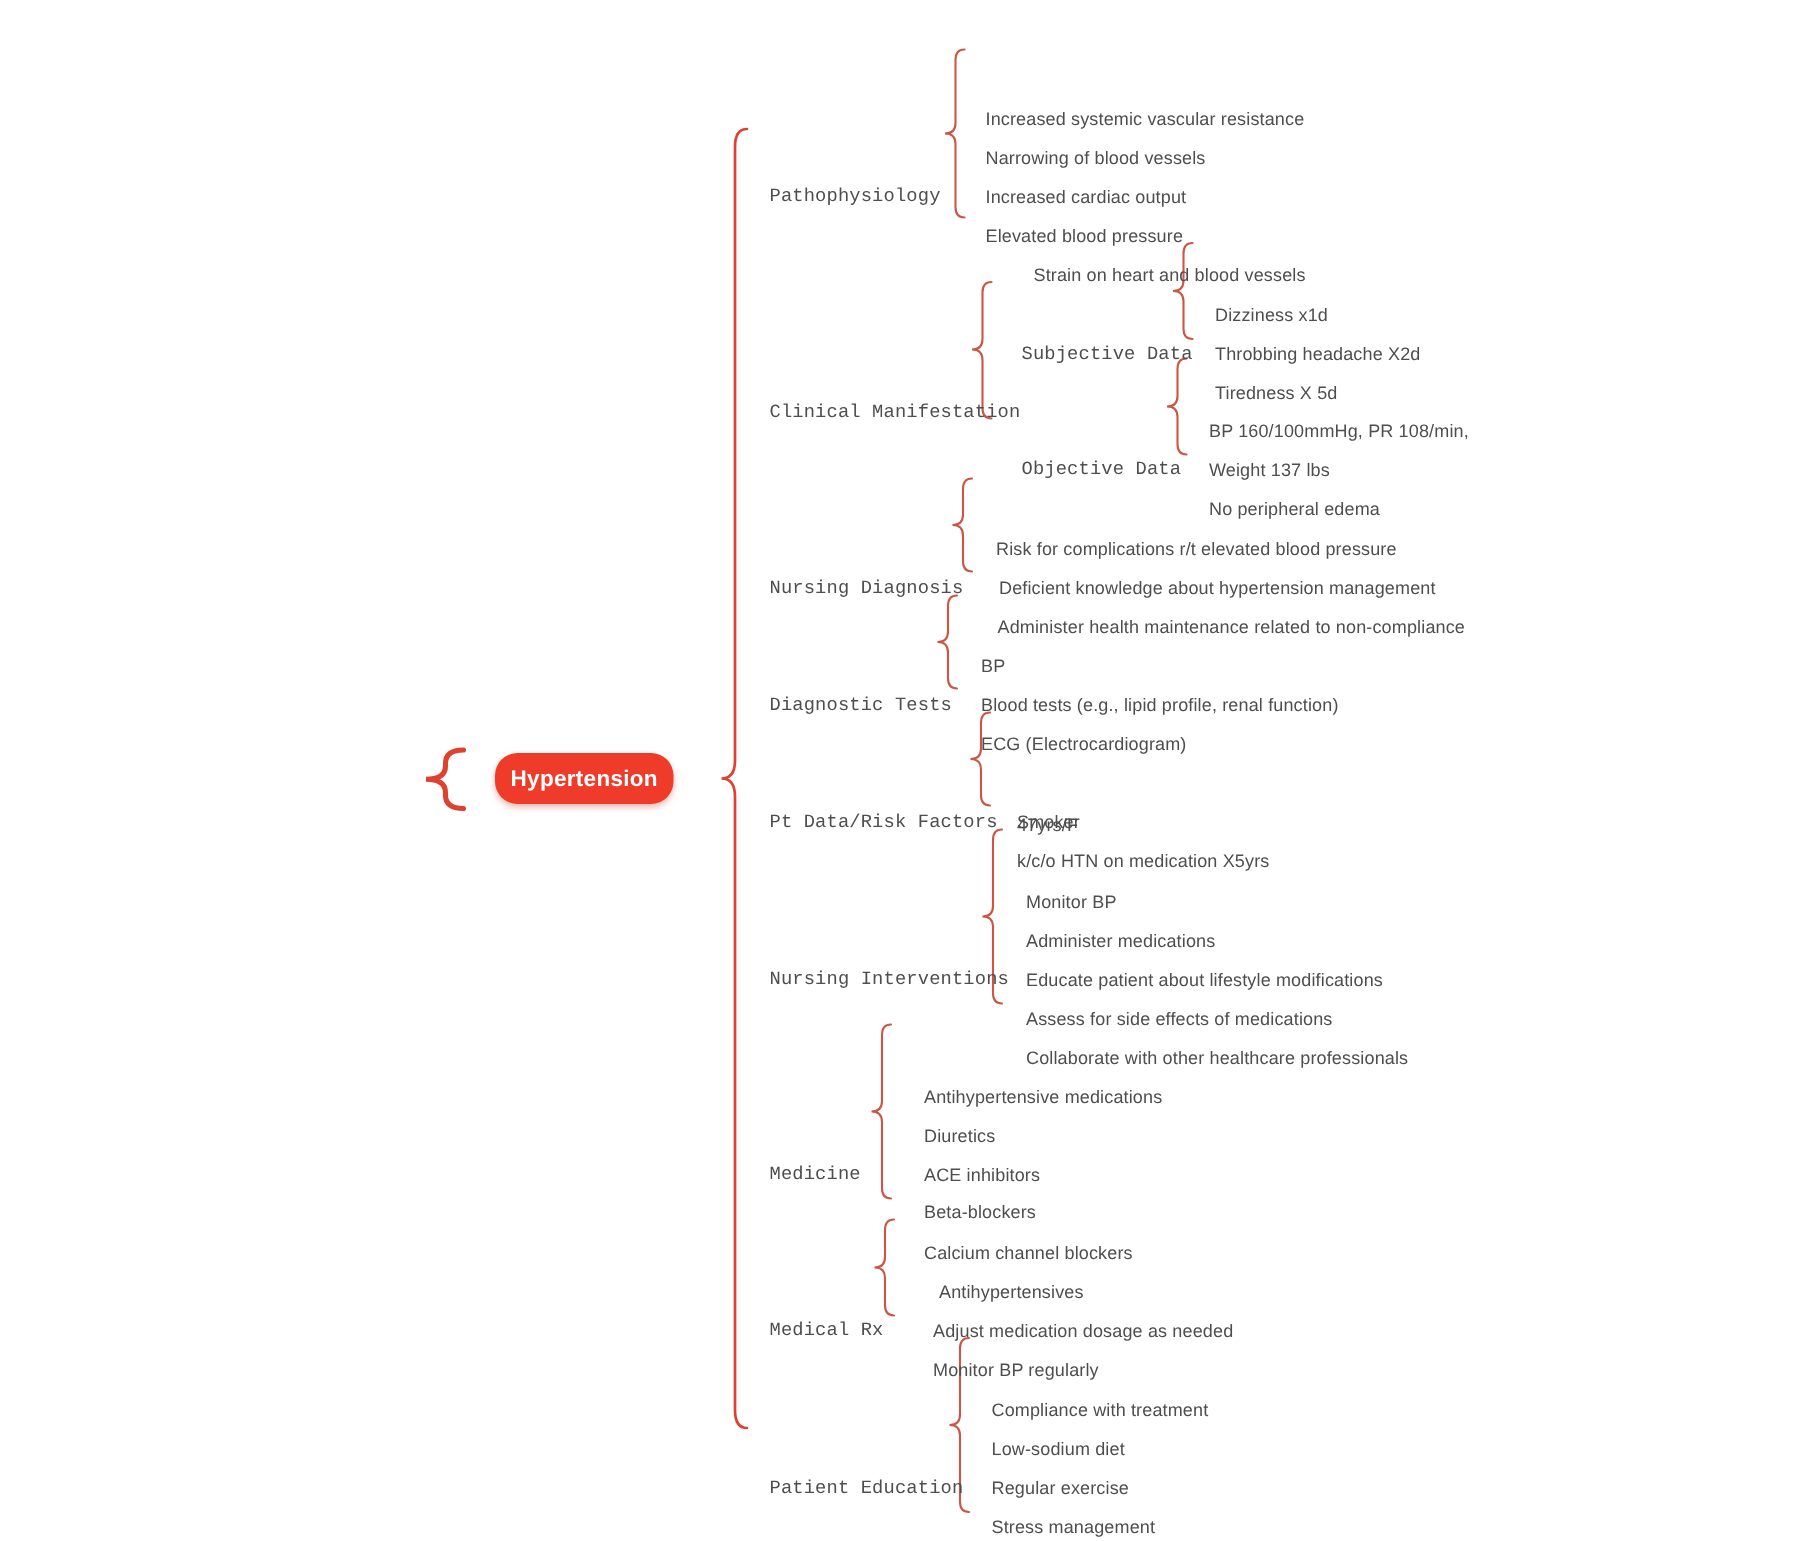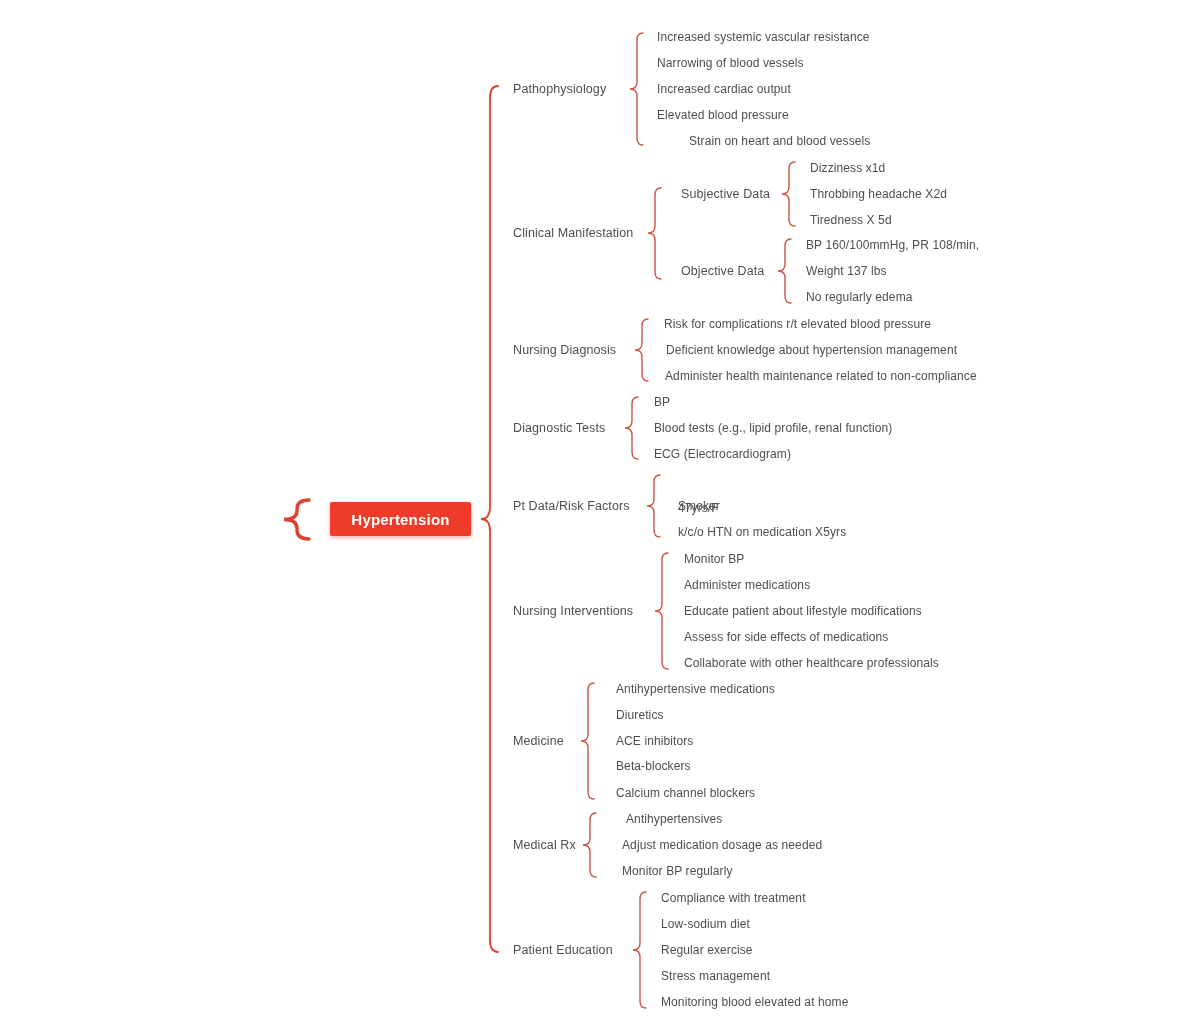--- a/index.html
+++ b/index.html
@@ -7,36 +7,36 @@
   body {
     width: 1203px; height: 1027px;
     position: relative; overflow: hidden;
     font-family: "Liberation Sans", sans-serif;
   }
   .canvas { position: absolute; left: 0; top: 0; width: 1203px; height: 1027px; }
   #brace-svg { position: absolute; left: 0; top: 0; }
   .node {
     position: absolute; transform: translateY(-50%);
     white-space: nowrap; font-size: 12.5px; color: var(--text, #4e4e4e);
-    letter-spacing: 0.1px; cursor: default;
+    letter-spacing: 0.1px; cursor: default; margin-top: 42px;
   }
-  .branch-label { font-size: 12.5px; }
+  .branch-label { font-size: 12.5px; font-family: Liberation Mono, monospace; }
   .leaf { font-size: 12px; }
   .root-pill {
     position: absolute; left: 46px; top: 491px; width: 226px; height: 55px;
     background: #ffffff; border: 1.5px solid #e3e3e3; border-radius: 28px;
     display: flex; align-items: center; justify-content: center;
     box-shadow: 0 1px 3px rgba(0,0,0,0.05);
   }
   .root-pill span {
     font-size: 21px; color: #3c3c3c; font-weight: 500; letter-spacing: 0.2px;
   }
   .topic-node {
-    position: absolute; left: 330px; top: 502px; width: 141px; height: 34px;
-    background: var(--accent, #ee3b2a); border-radius: 2px;
+    position: absolute; left: 330px; top: 502px; width: 119px; height: 34px;
+    background: var(--accent, #ee3b2a); border-radius: 15px;
     display: flex; align-items: center; justify-content: center;
     box-shadow: 0 2px 4px rgba(190, 40, 25, 0.35);
   }
   .topic-node span {
     font-size: 15px; color: #ffffff; font-weight: bold; letter-spacing: 0.2px;
   }
 </style>
 </head>
 <body style="--accent: #ee3b2a; --text: #4e4e4e;">
 
@@ -81,21 +81,21 @@
   <div class="node leaf" style="left:657px;top:89px">Increased cardiac output</div>
   <div class="node leaf" style="left:657px;top:115px">Elevated blood pressure</div>
   <div class="node leaf" style="left:689px;top:141px">Strain on heart and blood vessels</div>
 
   <div class="node leaf" style="left:810px;top:168px">Dizziness x1d</div>
   <div class="node leaf" style="left:810px;top:194px">Throbbing headache X2d</div>
   <div class="node leaf" style="left:810px;top:220px">Tiredness X 5d</div>
 
   <div class="node leaf" style="left:806px;top:245px">BP 160/100mmHg, PR 108/min,</div>
   <div class="node leaf" style="left:806px;top:271px">Weight 137 lbs</div>
-  <div class="node leaf" style="left:806px;top:297px">No regularly edema</div>
+  <div class="node leaf" style="left:806px;top:297px">No peripheral edema</div>
 
   <div class="node leaf" style="left:664px;top:324px">Risk for complications r/t elevated blood pressure</div>
   <div class="node leaf" style="left:666px;top:350px">Deficient knowledge about hypertension management</div>
   <div class="node leaf" style="left:665px;top:376px">Administer health maintenance related to non-compliance</div>
 
   <div class="node leaf" style="left:654px;top:402px">BP</div>
   <div class="node leaf" style="left:654px;top:428px">Blood tests (e.g., lipid profile, renal function)</div>
   <div class="node leaf" style="left:654px;top:454px">ECG (Electrocardiogram)</div>
 
   <div class="node leaf" style="left:678px;top:508px">47yrs/F</div>

